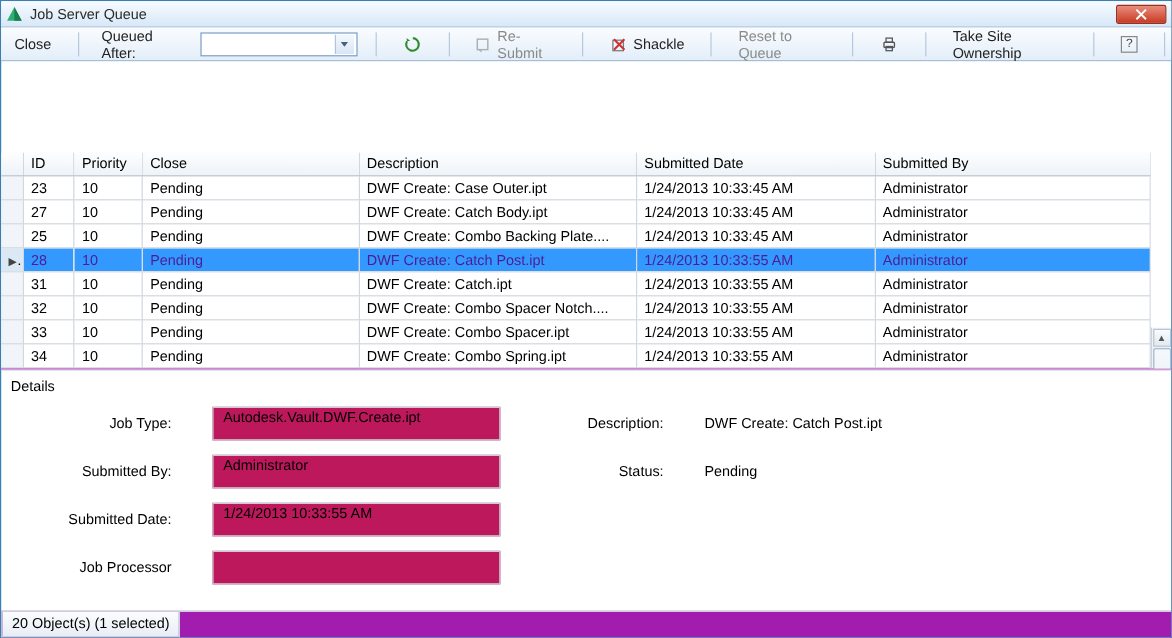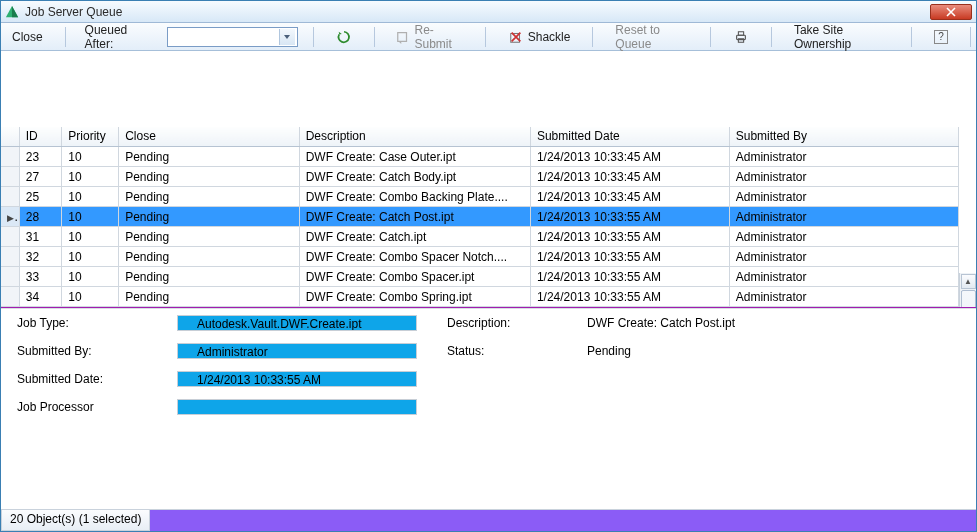--- a/index.html
+++ b/index.html
@@ -121,21 +121,21 @@
     text-align: center;
     padding: 0;
   }
   .rowhead.sel::before {
     content: "▶";
     font-size: 9px;
     color: #444;
   }
   tr.selected td {
     background: #3399ff;
-    color: #000000;
+    color: #4c1d95;
   }
   tr.selected td.rowhead { background:#dbe8f6; color:#000; }
   .vscroll {
     width: 17px;
     background: #eef2f6;
     border-left: 1px solid #c9d2dc;
     display: flex; flex-direction: column; align-items: center;
   }
   .vscroll .arrow {
     width: 15px; height: 15px;
@@ -162,35 +162,35 @@
   }
   .details .section-label { font-size:12px; margin-bottom: 10px; }
   .form-grid {
     display: grid;
     grid-template-columns: 130px 240px 110px 260px;
     column-gap: 30px;
     row-gap: 12px;
     align-items: center;
     margin-left: 8px;
   }
-  .fld-label { text-align: left; padding-right: 4px; }
+  .fld-label { text-align: right; padding-right: 4px; }
   .fld-val {
-    height: 16px;
+    height: 28px;
     border: 1px solid #c7ced6;
-    background: #0ea5e9;
-    padding: 1px 19px;
+    background: #be185d;
+    padding: 1px 8px;
     overflow: hidden;
     white-space: nowrap;
   }
   .fld-plain { }
   
   .statusbar {
     height: 22px;
     border-top: 1px solid #c9d2dc;
-    background: #8b5cf6;
+    background: #a21caf;
     display:flex; align-items: stretch;
   }
   .status-cell {
     border: 1px solid #c9d2dc;
     border-top: none;
     padding: 2px 8px;
     background: linear-gradient(#fbfcfe, #e8eef5);
     font-size: 12px;
   }
 </style>
@@ -385,20 +385,21 @@
     <div class="vscroll">
       <div class="arrow">▲</div>
       <div class="track">
           <div class="thumb"></div>
         </div>
       <div class="arrow">▼</div>
     </div>
   </div>
 
   <div class="details">
+    <div class="section-label">Details</div>
     <div class="form-grid">
       <div class="fld-label">Job Type:</div>
       <div class="fld-val">Autodesk.Vault.DWF.Create.ipt</div>
       <div class="fld-label">Description:</div>
       <div class="fld-plain">DWF Create: Catch Post.ipt</div>
 
       <div class="fld-label">Submitted By:</div>
       <div class="fld-val">Administrator</div>
       <div class="fld-label">Status:</div>
       <div class="fld-plain">Pending</div>

